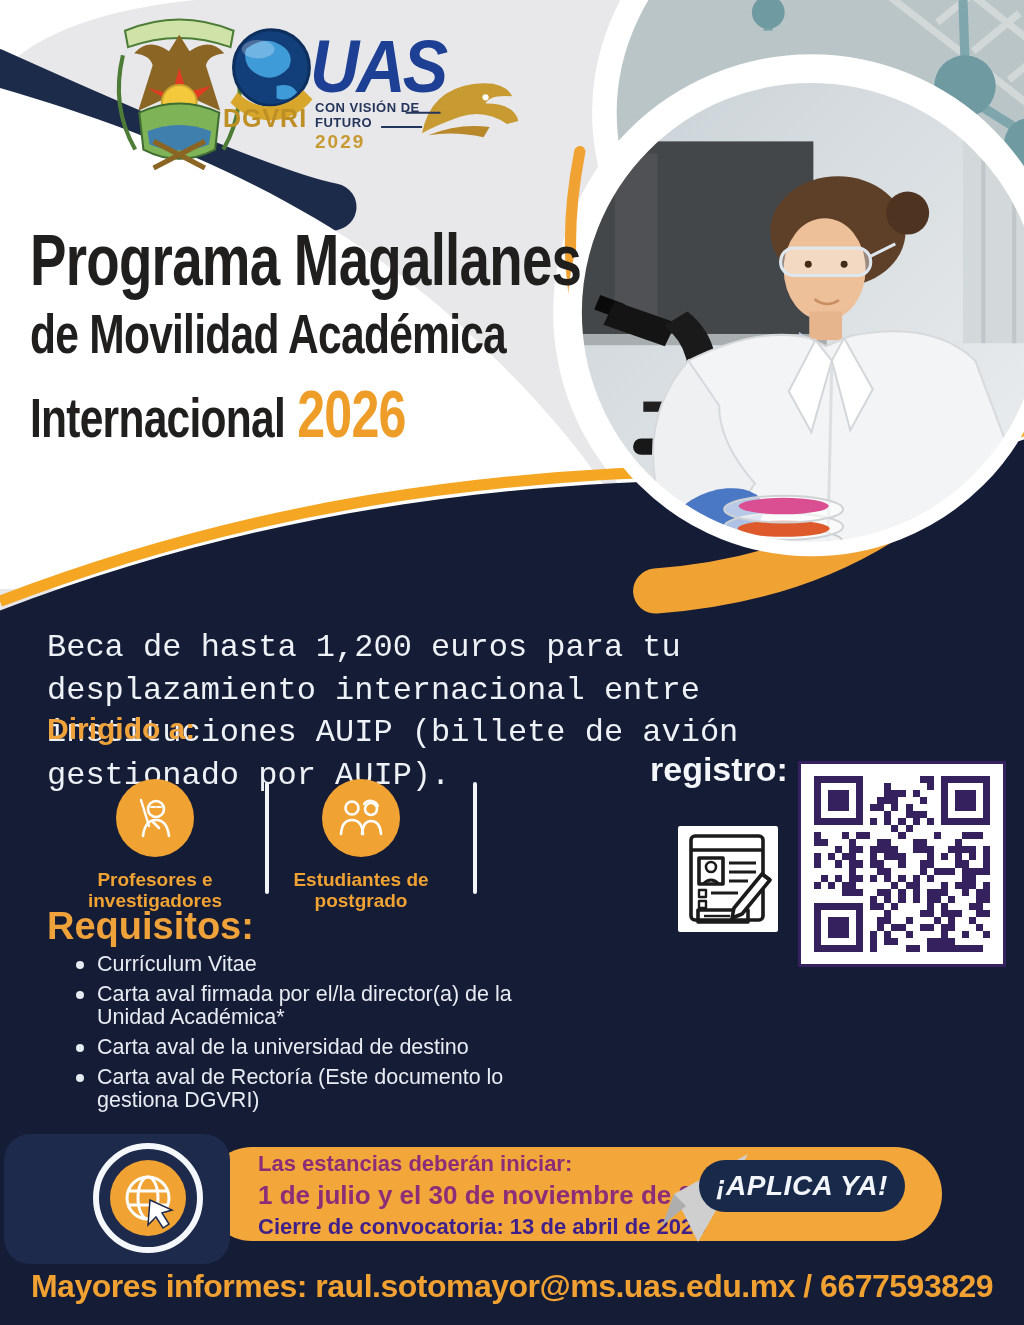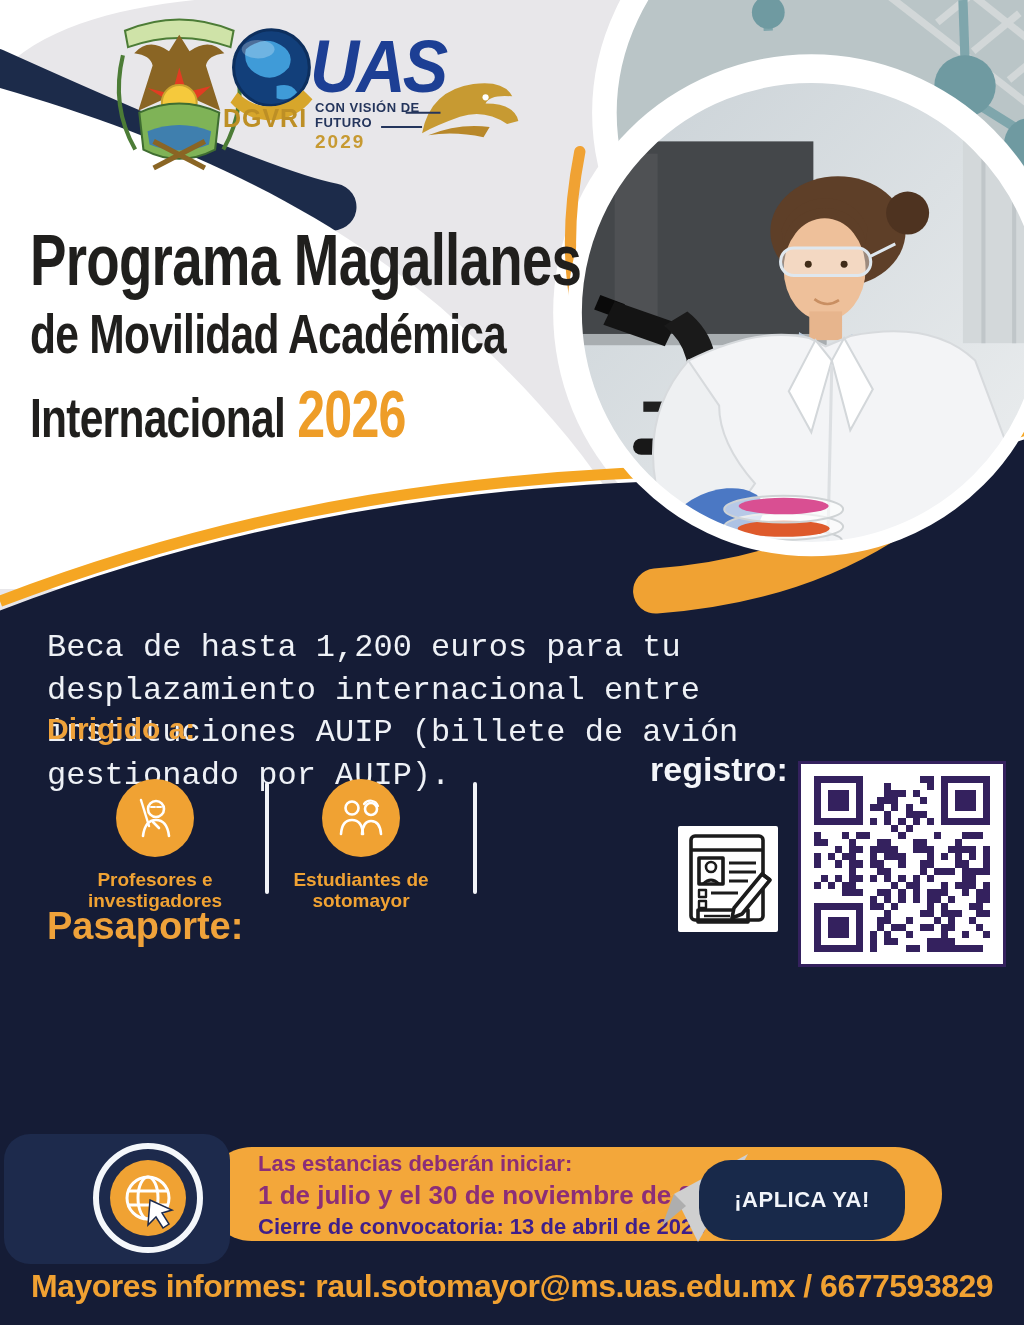--- a/index.html
+++ b/index.html
@@ -30,23 +30,23 @@
   ul.req{position:absolute;margin:0;padding:0;list-style:none;z-index:3;}
   ul.req li{position:relative;padding-left:27px;color:#e7ebf2;font-size:21.5px;line-height:1.1;margin-bottom:6px;}
   ul.req li::before{content:"";position:absolute;left:6px;top:8px;width:8px;height:8px;border-radius:50%;background:#e7ebf2;}
   
   .banner-orange{position:absolute;left:205px;top:1147px;width:737px;height:94px;background:#f3a73a;border-radius:47px;z-index:2;}
   .banner-square{position:absolute;left:4px;top:1134px;width:226px;height:130px;background:#1d2a4c;border-radius:26px;z-index:3;}
   .banner-text{position:absolute;left:258px;top:1153px;z-index:4;line-height:1;}
   .bt1{font-size:22px;color:#8c2e77;font-weight:600;margin-bottom:7px;}
   .bt2{font-size:26px;color:#8c2e77;font-weight:600;margin-bottom:8px;}
   .bt3{font-size:22px;color:#3f1f8a;font-weight:800;}
-  .cta{position:absolute;left:699px;top:1160px;width:206px;height:80px;background:#18294a;border-radius:32px;
-       display:flex;align-items:center;justify-content:center;color:#f2f5fa;font-weight:800;font-size:22px;
-       letter-spacing:.5px;z-index:5;cursor:pointer;}
+  .cta{position:absolute;left:699px;top:1160px;width:206px;height:52px;background:#18294a;border-radius:32px;
+       display:flex;align-items:center;justify-content:center;color:#f2f5fa;font-weight:800;font-size:28px;
+       letter-spacing:.5px;z-index:5;cursor:pointer;font-style:italic;}
   .footer{position:absolute;left:0;top:1268px;width:1024px;text-align:center;color:#f0a132;font-weight:700;
           font-size:32px;z-index:3;letter-spacing:-.5px;}
   .qr-box{position:absolute;left:799px;top:762px;width:206px;height:204px;background:#fff;z-index:3;
           outline:3px solid #34215e;outline-offset:-2px;}
   .form-icon{position:absolute;left:678px;top:826px;width:100px;height:106px;background:#fff;z-index:3;border-radius:2px;}
   
   .dgvri-label{left:222px;top:104px;width:86px;text-align:center;font-size:25px;font-weight:800;color:#bd8f25;letter-spacing:1px;}
   .uas-word{left:310px;top:24px;font-size:74px;font-weight:800;font-style:italic;color:#1d3f94;letter-spacing:-3px;transform:scaleX(.92);transform-origin:left;}
   .uas-tag{left:315px;top:101px;color:#24355c;font-weight:800;line-height:1.12;font-size:13px;letter-spacing:.5px;}
   .uas-year{left:315px;top:131px;color:#c79a32;font-weight:800;font-size:19px;letter-spacing:2px;}
@@ -231,21 +231,21 @@
     <div class="aud-circle">
       <svg width="52" height="52" viewBox="0 0 52 52" fill="none" stroke="#fff" stroke-width="2.6" stroke-linecap="round">
         <circle cx="17" cy="16" r="6.5"></circle>
         <path d="M6,42 q1,-14 11,-14 q10,0 11,14"></path>
         <circle cx="36" cy="17" r="6"></circle>
         <path d="M29,12 a8,8 0 0 1 14,2" stroke-width="2.2"></path>
         <path d="M27,42 q1,-13 9,-13 q9,0 10,13"></path>
       </svg>
     </div>
     <div class="aud-label">Estudiantes de
-sotomayor</div>
+postgrado</div>
   </div>
 
   <div class="divider" style="left:473px;top:782px;height:112px;"></div>
 
 
   <div class="abs reg-h" style="top:750px;">registro:</div>
 
   <div class="form-icon">
     <svg width="100" height="106" viewBox="0 0 100 106" fill="none" stroke="#1b1b1b" stroke-width="3.6" stroke-linejoin="round">
       <rect x="13" y="10" width="72" height="84" rx="4" fill="#fff"></rect>
@@ -557,21 +557,27 @@
         <rect x="19" y="26" width="1" height="1" fill="#34215e"></rect>
         <rect x="20" y="26" width="1" height="1" fill="#34215e"></rect>
         <rect x="21" y="26" width="1" height="1" fill="#34215e"></rect>
         <rect x="22" y="26" width="1" height="1" fill="#34215e"></rect>
         <rect x="23" y="26" width="1" height="1" fill="#34215e"></rect>
         <rect x="24" y="26" width="1" height="1" fill="#34215e"></rect>
         <rect x="25" y="26" width="1" height="1" fill="#34215e"></rect>
       </svg>
   </div>
 
-  <div class="abs h-orange req-h">Pasaporte:</div>
+  <div class="abs h-orange req-h">Requisitos:</div>
+  <ul class="req" style="left:70px;top:953px;width:482px;">
+      <li>Currículum Vitae</li>
+      <li>Carta aval firmada por el/la director(a) de la Unidad Académica*</li>
+      <li>Carta aval de la universidad de destino</li>
+      <li>Carta aval de Rectoría (Este documento lo gestiona DGVRI)</li>
+    </ul>
 
   <div class="banner-orange"></div>
   <div class="banner-square"></div>
   <svg class="abs" style="left:86px;top:1136px;z-index:4;" width="124" height="124" viewBox="0 0 124 124">
     <circle cx="62" cy="62" r="52" fill="none" stroke="#f4f7fb" stroke-width="6"></circle>
     <circle cx="62" cy="62" r="38" fill="#f0a233"></circle>
     <g fill="none" stroke="#ffffff" stroke-width="3">
       <circle cx="62" cy="62" r="21"></circle>
       <ellipse cx="62" cy="62" rx="10" ry="21"></ellipse>
       <line x1="42" y1="55" x2="82" y2="55"></line>

